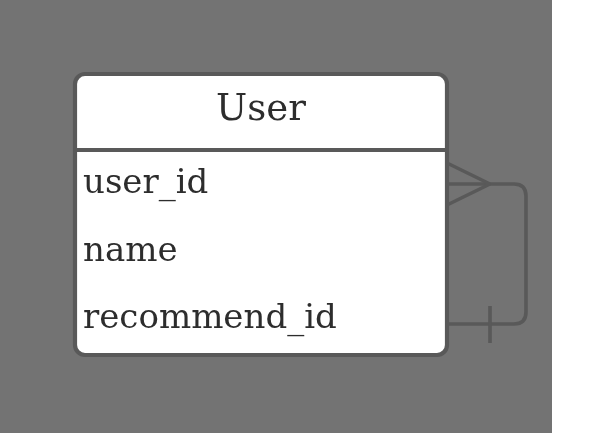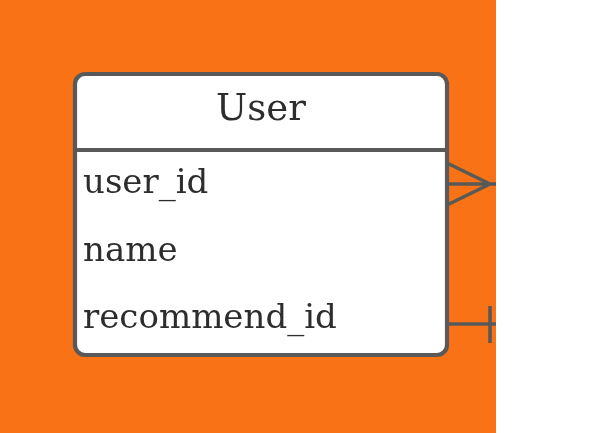--- a/index.html
+++ b/index.html
@@ -2,23 +2,23 @@
 <html><head>
 <meta charset="utf-8">
 <style>
   html, body {
     margin: 0;
     padding: 0;
     background: #ffffff;
   }
   .canvas {
     position: relative;
-    width: 496px;
+    width: 552px;
     height: 433px;
-    background: #f97316;
+    background: #737373;
     overflow: hidden;
     font-family: "DejaVu Serif", serif;
   }
   svg text {
     font-family: "DejaVu Serif", serif;
   }
   .entity-title {
     font-size: 37px;
   }
   .entity-field {

